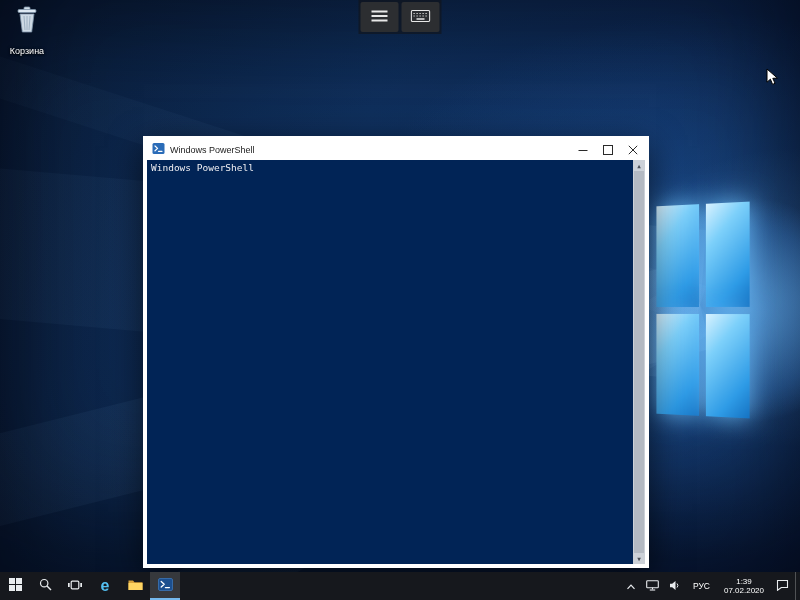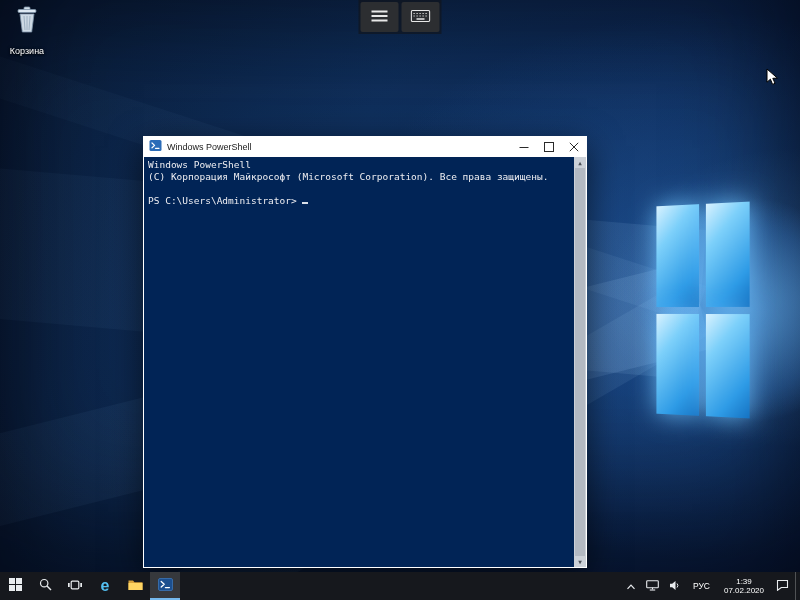--- a/index.html
+++ b/index.html
@@ -58,22 +58,22 @@
     position:absolute; left:50%; top:0; transform:translateX(-50%);
     display:flex; gap:3px; padding:2px; background:rgba(18,18,20,0.55); z-index:40;
   }
   .vm-btn {
     width:38px; height:30px; border:none; margin:0; padding:0; border-radius:2px;
     background:#2c2e31; display:flex; align-items:center; justify-content:center; cursor:pointer;
   }
 
   
   .ps-window {
-    position:absolute; left:143px; top:136px; width:444px; height:432px; z-index:20;
-    border:1px solid #ffffff; box-shadow:0 10px 32px rgba(0,0,0,0.6); background:#fca5a5;
+    position:absolute; left:143px; top:136px; width:506px; height:432px; z-index:20;
+    border:4px solid #ffffff; box-shadow:0 10px 32px rgba(0,0,0,0.6); background:#fca5a5;
   }
   .titlebar {
     position:absolute; left:0; top:0; right:0; height:20px; background:#ffffff;
     display:flex; align-items:center; padding-left:5px; gap:5px;
   }
   .titlebar .win-title { font-size:9px; color:#1a1a1a; flex:1; white-space:nowrap; overflow:hidden; }
   .win-controls { display:flex; height:100%; }
   .win-ctl {
     width:25px; height:100%; border:none; margin:0; padding:0; background:#fff;
     display:flex; align-items:center; justify-content:center; cursor:pointer;
@@ -216,23 +216,21 @@
             <line x1="0.8" y1="0.8" x2="9.2" y2="9.2" stroke="#2a2a2a" stroke-width="1"></line>
             <line x1="9.2" y1="0.8" x2="0.8" y2="9.2" stroke="#2a2a2a" stroke-width="1"></line>
           </svg>
         </span>
       </button>
     </div>
   </div>
   <div class="console">
     <div class="console-text">
       <div class="line">Windows PowerShell</div>
-      <div class="line">(C) Корпорация Майкрософт (Microsoft Corporation). Все права защищены.</div>
       <div class="line"></div>
-      <div class="line"><span>PS C:\Users\Administrator&gt;</span><span class="caret"></span></div>
     </div>
     <div class="scrollbar">
       <div class="sb-arrow up">▲</div>
       <div class="sb-thumb"></div>
       <div class="sb-arrow down">▼</div>
     </div>
   </div>
 </div>
 
 <div class="taskbar">

